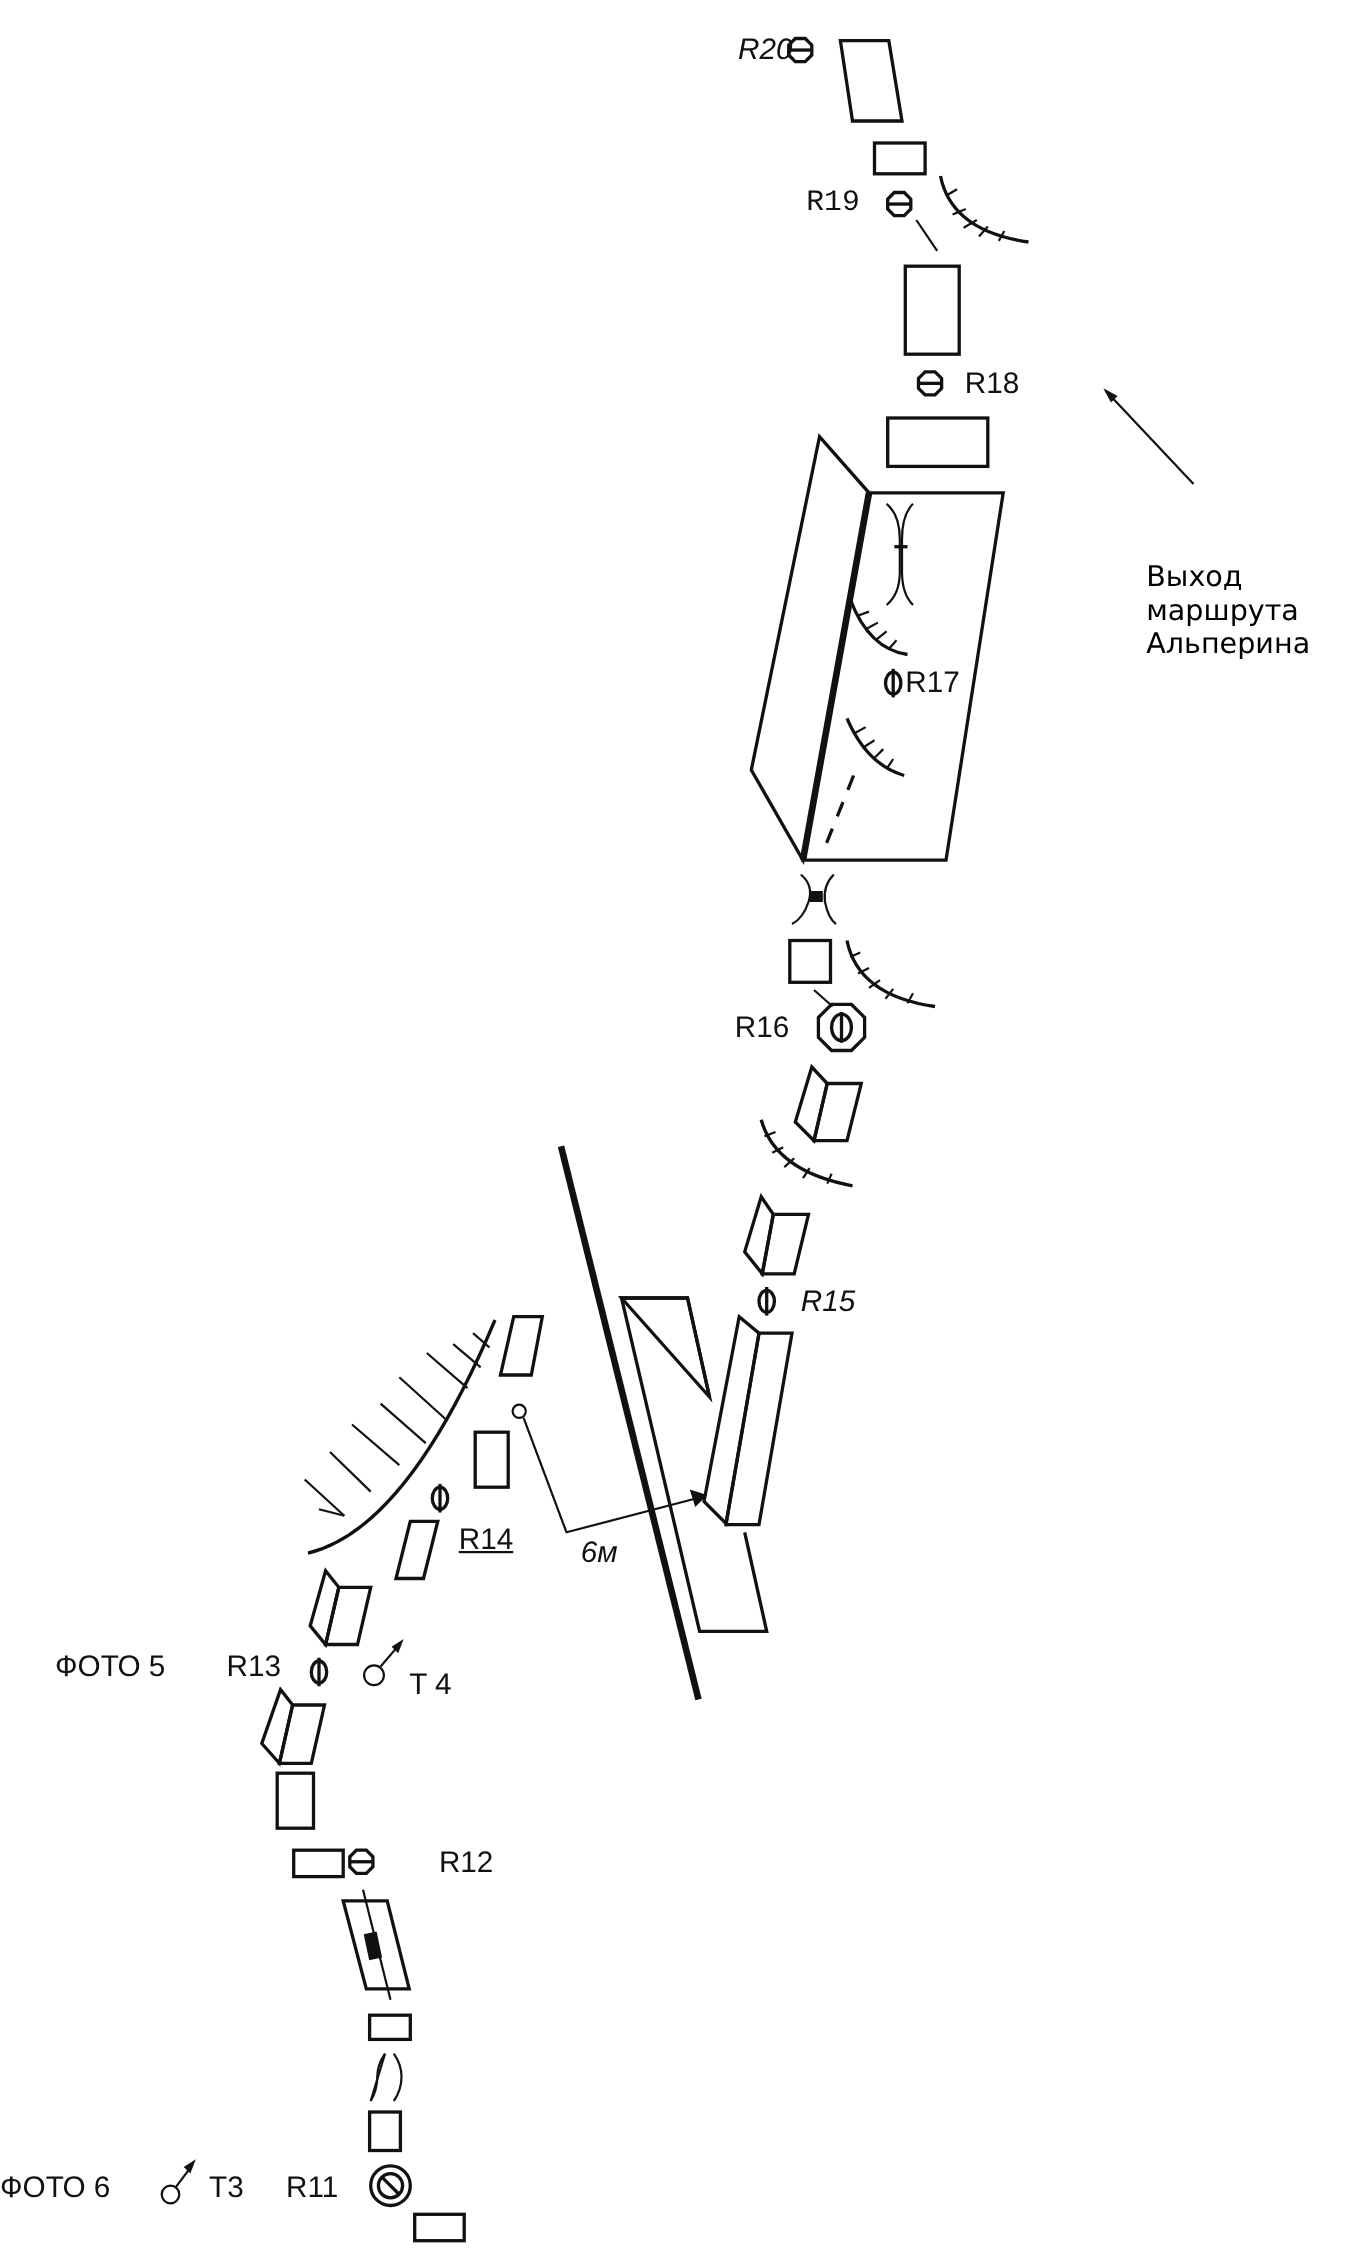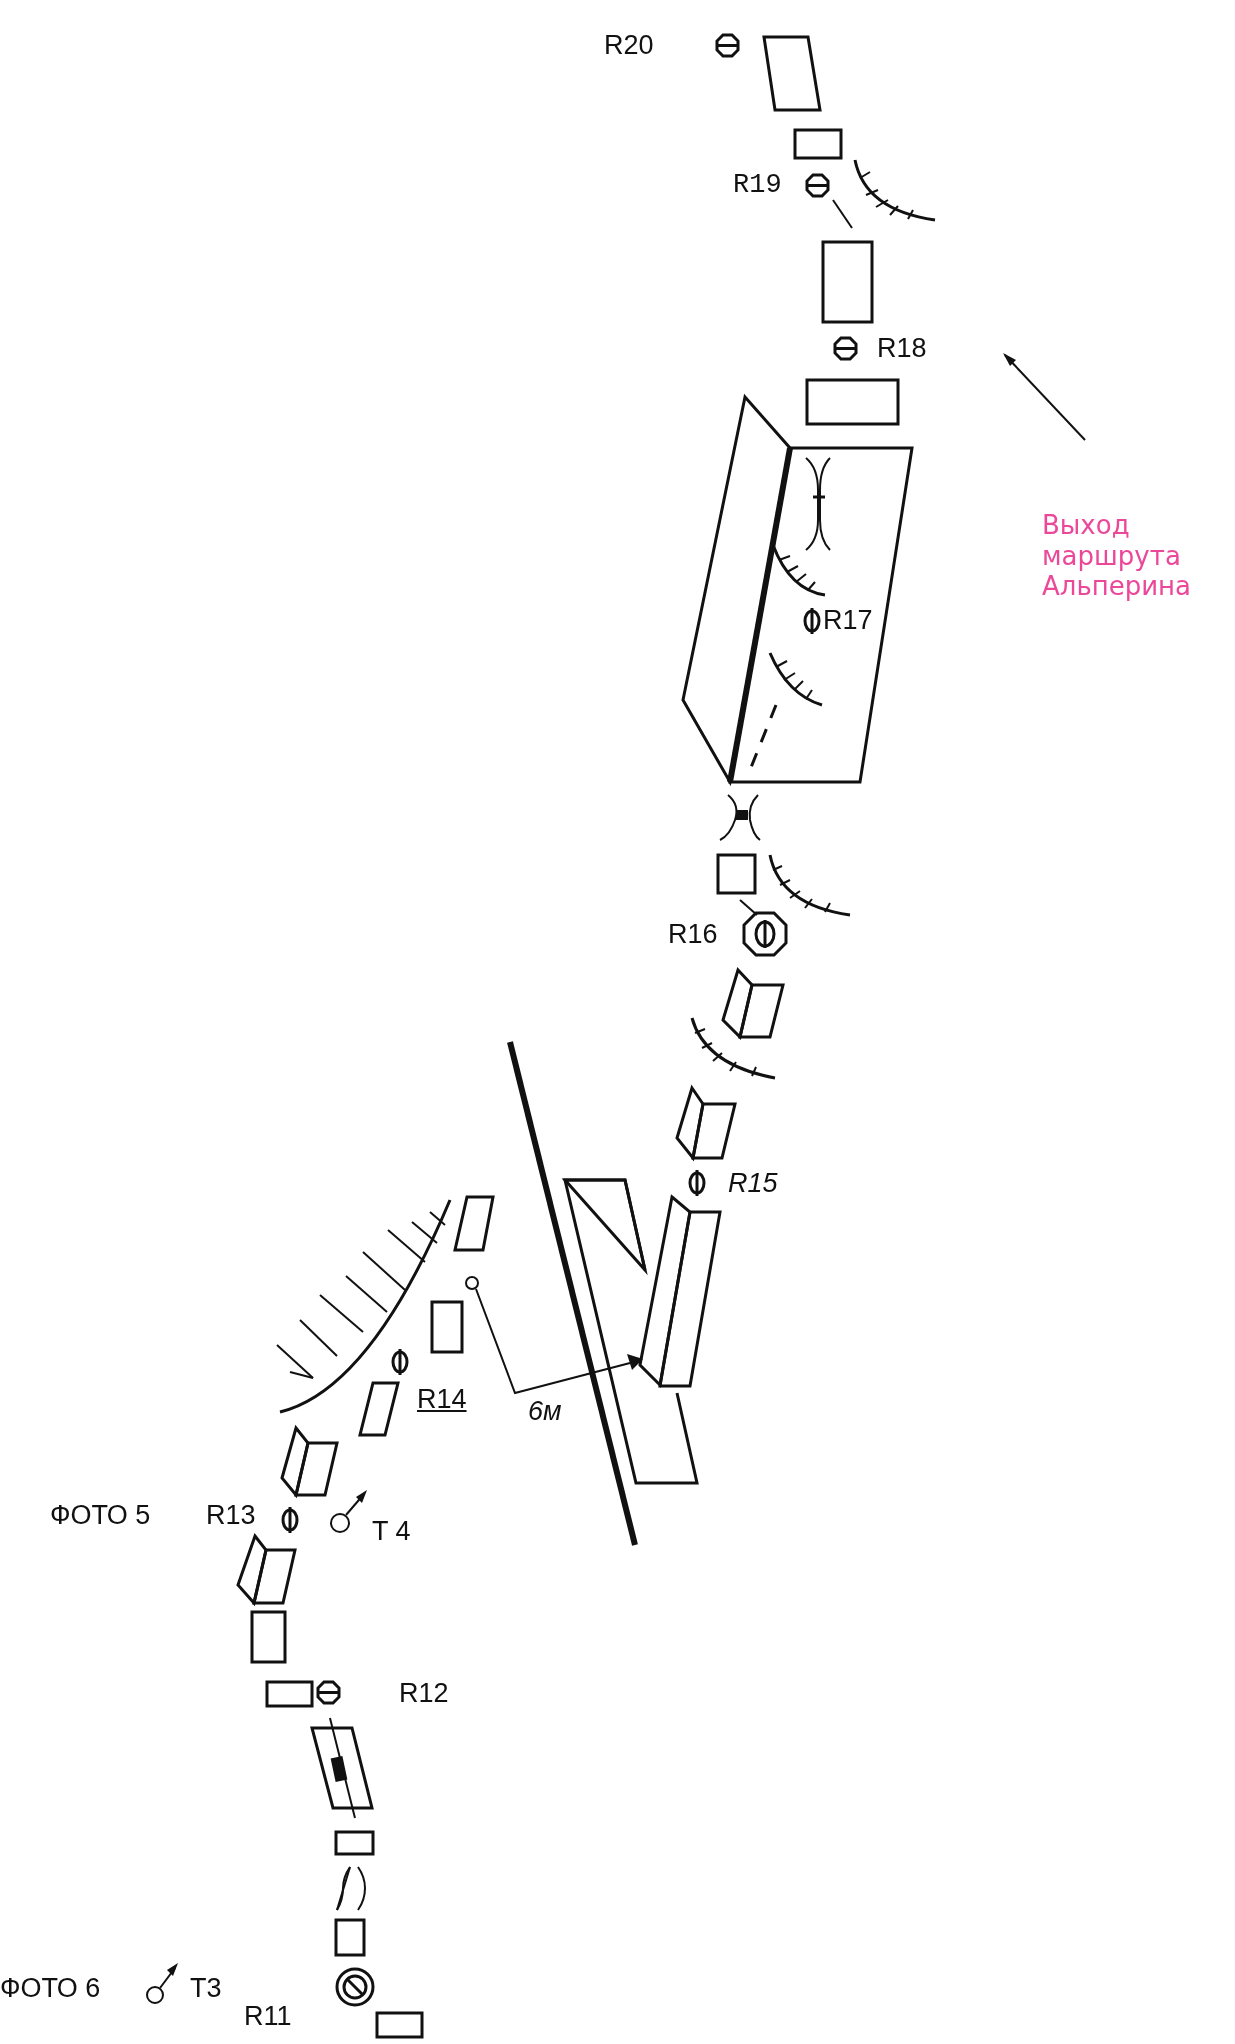--- a/index.html
+++ b/index.html
@@ -1,19 +1,19 @@
 <!DOCTYPE html>
 <html><head>
 <meta charset="utf-8">
 <style>
   html, body { margin:0; padding:0; background:#ffffff; }
   body { width:1235px; height:2044px; position:relative; overflow:hidden; font-family:"Liberation Sans", sans-serif; }
   #canvas { position:absolute; left:0; top:0; width:1235px; height:2044px; }
   .lbl { position:absolute; color:#111; font-family:"Liberation Sans", sans-serif; font-size:27px; line-height:1; white-space:nowrap; }
-  .note { position:absolute; color:#ec4899; font-family:"DejaVu Sans", sans-serif; font-size:26px; line-height:1.18; white-space:pre; }
+  .note { position:absolute; color:#000000; font-family:"DejaVu Sans", sans-serif; font-size:26px; line-height:1.18; white-space:pre; }
   svg .s { fill:none; stroke:#111; stroke-width:3; stroke-linejoin:miter; }
   svg .thin { fill:none; stroke:#111; stroke-width:2; }
   svg .thick { fill:none; stroke:#111; stroke-width:6; }
   svg .fill { fill:#111; stroke:none; }
 </style>
 </head>
 <body>
 
 <svg id="canvas" viewBox="0 0 1235 2044" xmlns="http://www.w3.org/2000/svg">
 
@@ -208,30 +208,30 @@
     <line class="s" x1="347" y1="1979" x2="363" y2="1995"></line>
   </g>
   <g>
     <circle class="thin" cx="155" cy="1995" r="8"></circle>
     <line class="thin" x1="160" y1="1988" x2="175" y2="1968"></line>
     <polygon class="fill" points="178,1963 167,1970 173,1976"></polygon>
   </g>
   <rect class="s" x="377" y="2013" width="45" height="24"></rect>
 </svg>
 
-<div class="lbl" style="left:604px;top:32px;">R20</div>
+<div class="lbl" style="left:671px;top:32px;font-style:italic;">R20</div>
 <div class="lbl" style="left:733px;top:172px;font-family:Liberation Mono, monospace;">R19</div>
 <div class="lbl" style="left:877px;top:335px;">R18</div>
 <div class="lbl" style="left:823px;top:607px;">R17</div>
 <div class="lbl" style="left:668px;top:921px;">R16</div>
 <div class="lbl" style="left:728px;top:1170px;font-style:italic;">R15</div>
 <div class="lbl" style="left:417px;top:1386px;text-decoration:underline;">R14</div>
 <div class="lbl" style="left:528px;top:1398px;font-style:italic;">6м</div>
 <div class="lbl" style="left:50px;top:1502px;">ФОТО 5</div>
 <div class="lbl" style="left:206px;top:1502px;">R13</div>
 <div class="lbl" style="left:372px;top:1518px;">T 4</div>
 <div class="lbl" style="left:355px;top:1680px;margin-left:44px;">R12</div>
 <div class="lbl" style="left:0px;top:1975px;text-align:center;">ФОТО 6</div>
 <div class="lbl" style="left:190px;top:1975px;">T3</div>
-<div class="lbl" style="left:244px;top:1975px;margin-top:28px;">R11</div>
+<div class="lbl" style="left:260px;top:1975px;">R11</div>
 <div class="note" style="left:1042px;top:510px;">Выход
 маршрута
 Альперина</div>
 
 </body></html>

